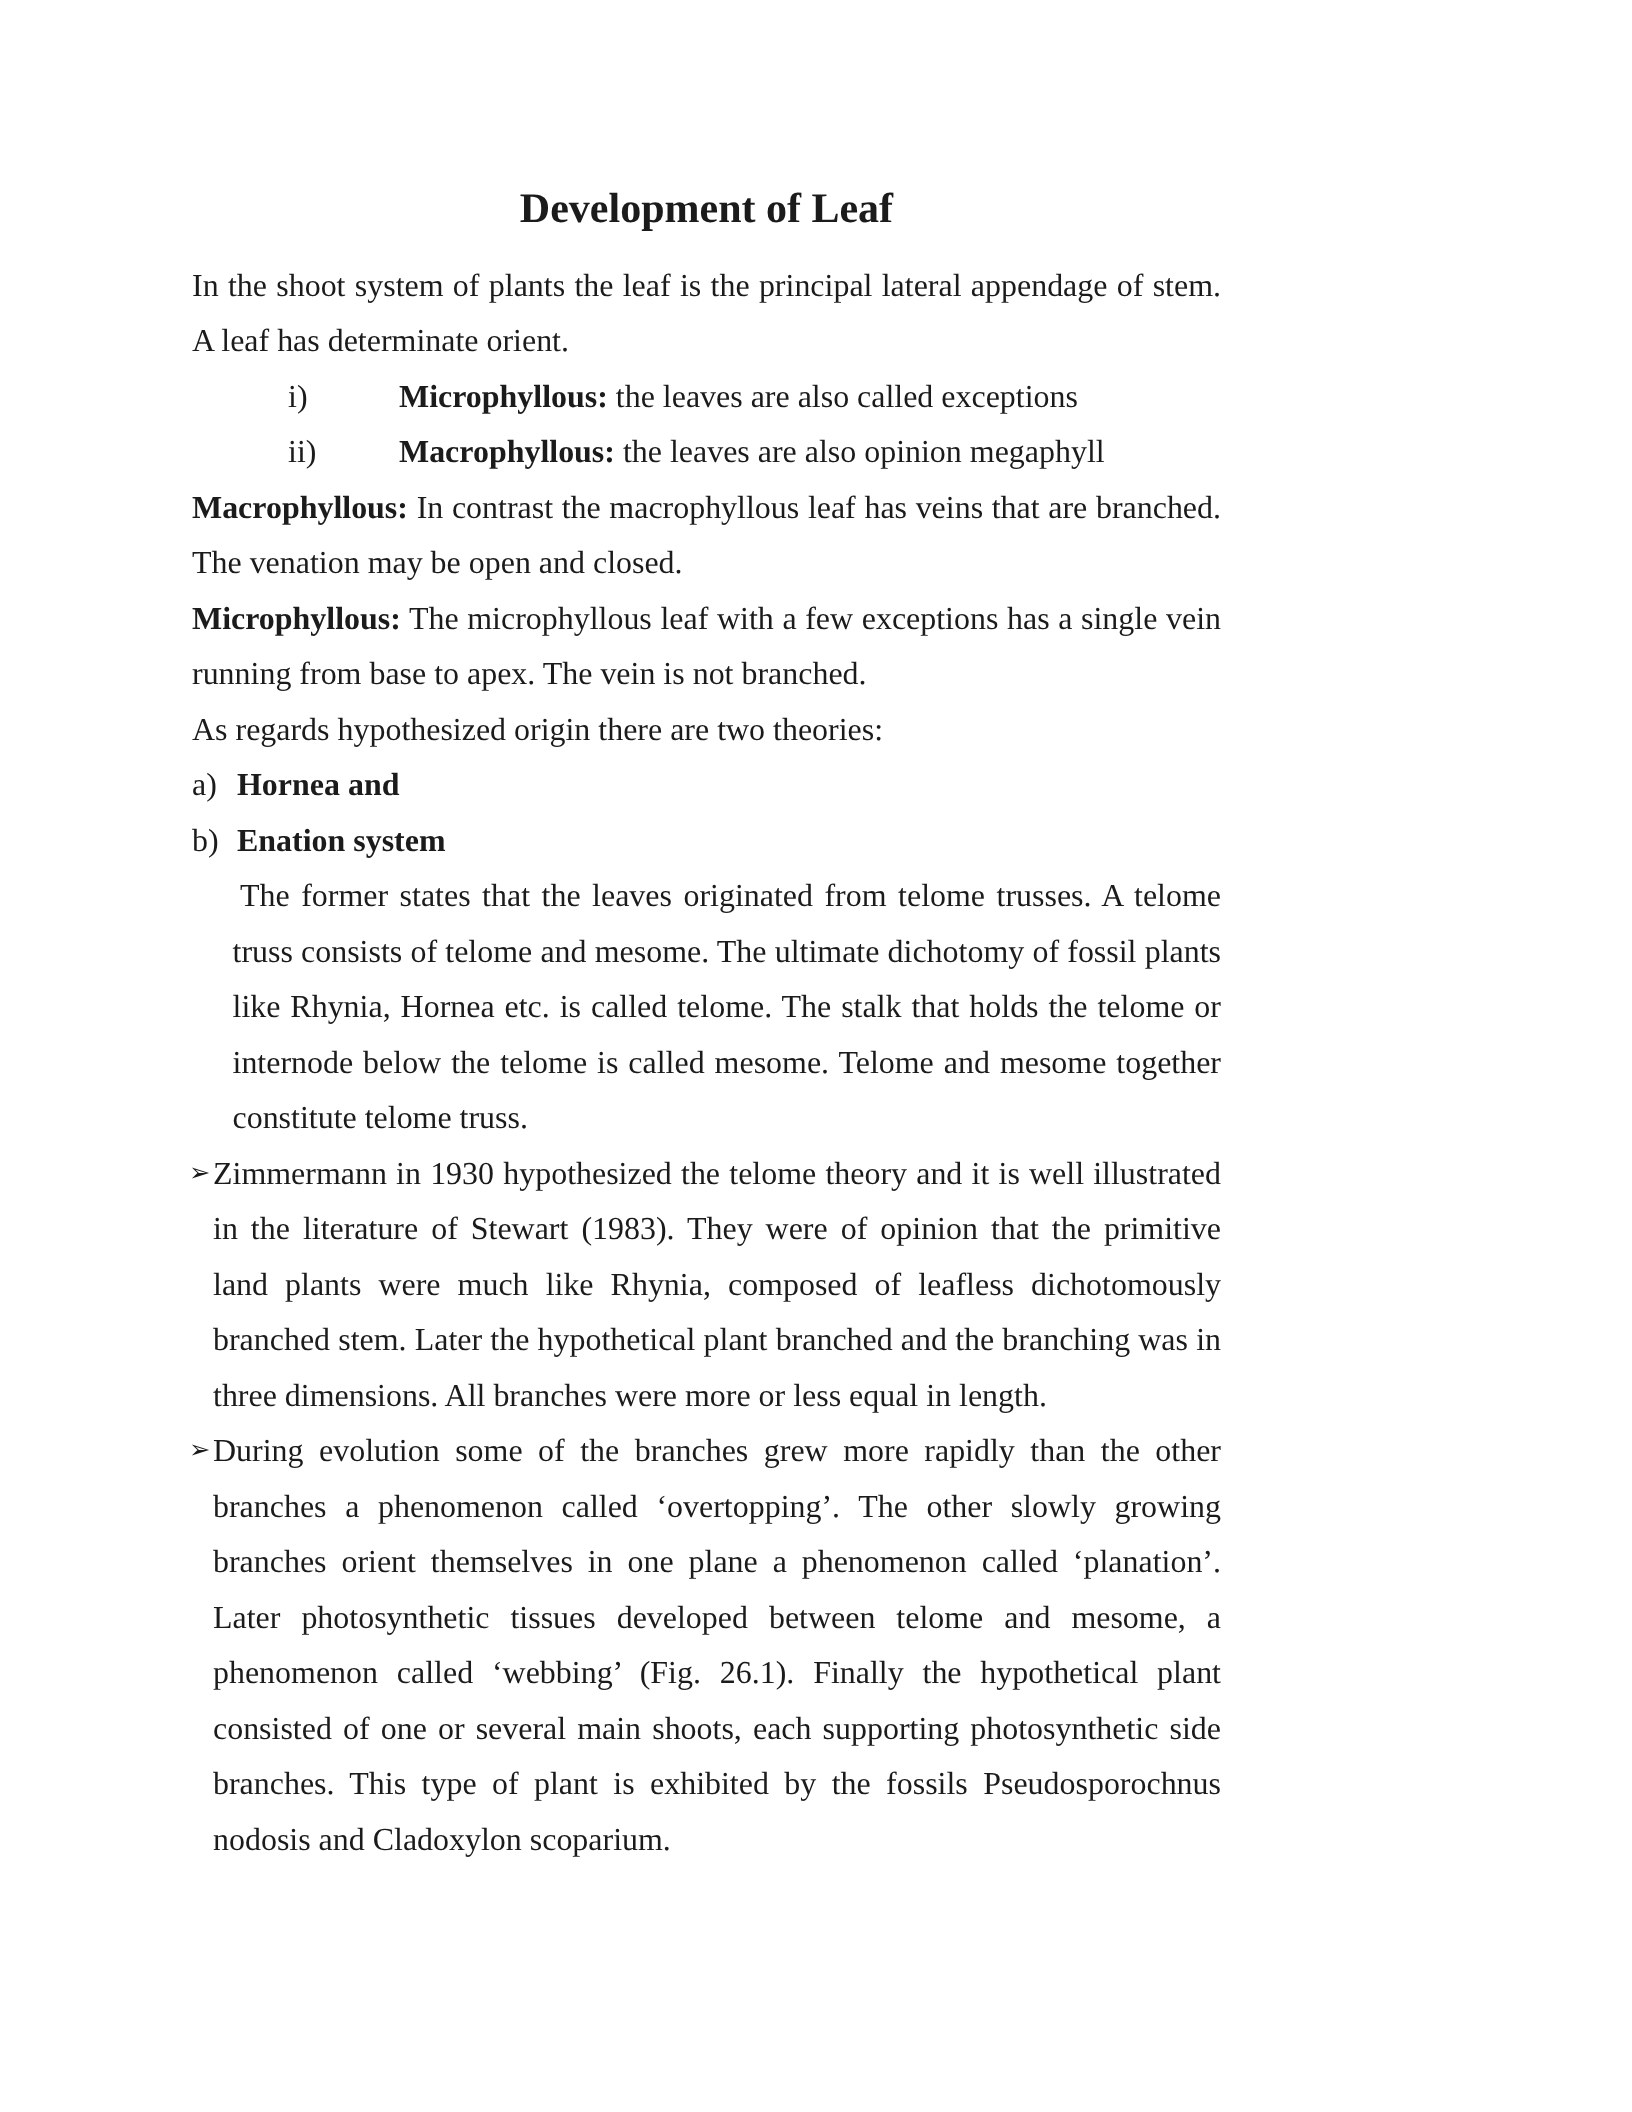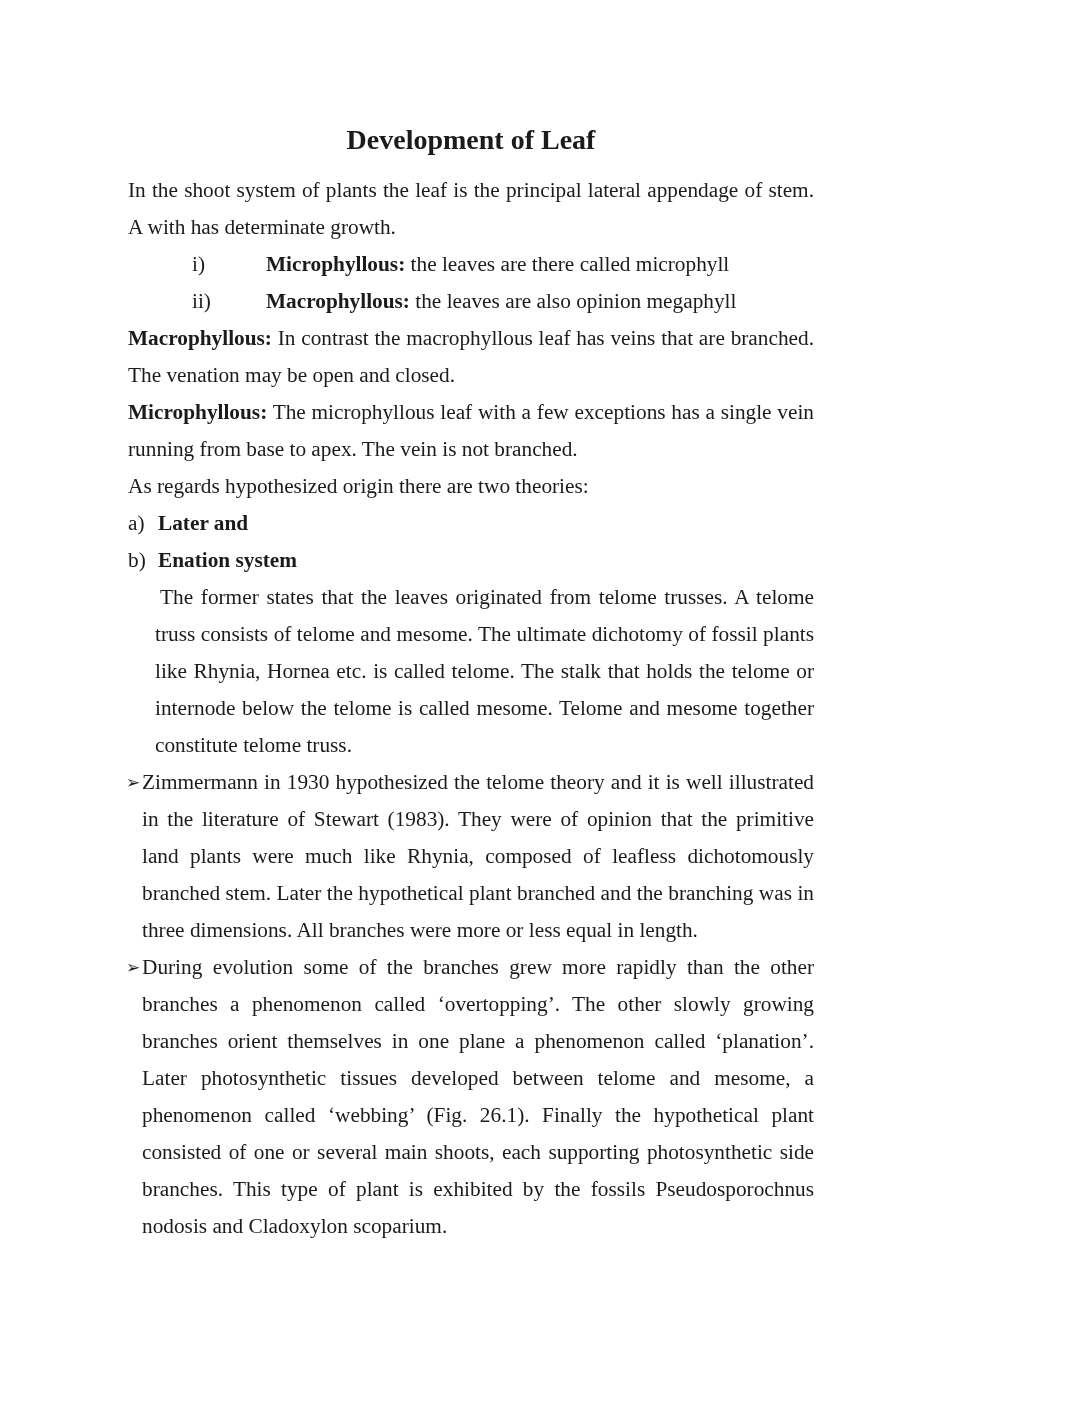--- a/index.html
+++ b/index.html
@@ -74,47 +74,47 @@
     font-size: 17px;
   }
 </style>
 </head>
 <body>
 
 <div class="page">
 
   <h1 class="title">Development of Leaf</h1>
 
-  <p class="just">In the shoot system of plants the leaf is the principal lateral appendage of stem. A with has determinate growth.</p>
+  <p class="just">In the shoot system of plants the leaf is the principal lateral appendage of stem. A leaf has determinate orient.</p>
 
 
   <p class="roman-row">
     <span class="roman-num">i)</span><span class="term">Microphyllous:</span>
-    <span>the leaves are there called microphyll</span>
+    <span>the leaves are also called exceptions</span>
   </p>
 
   <p class="roman-row">
     <span class="roman-num">ii)</span><span class="term">Macrophyllous:</span>
     <span>the leaves are also opinion megaphyll</span>
   </p>
 
   <p class="just">
     <span class="term">Macrophyllous:</span>
     <span>In contrast the macrophyllous leaf has veins that are branched. The venation may be open and closed.</span>
   </p>
 
   <p class="just">
     <span class="term">Microphyllous:</span>
     <span>The microphyllous leaf with a few exceptions has a single vein running from base to apex. The vein is not branched.</span>
   </p>
 
   <p>As regards hypothesized origin there are two theories:</p>
 
   <p class="alpha-row">
-    <span class="alpha-num">a)</span><span class="term">Later and</span>
+    <span class="alpha-num">a)</span><span class="term">Hornea and</span>
   </p>
 
   <p class="alpha-row">
     <span class="alpha-num">b)</span><span class="term">Enation system</span>
   </p>
 
   <p class="indent-para">The former states that the leaves originated from telome trusses. A telome truss consists of telome and mesome. The ultimate dichotomy of fossil plants like Rhynia, Hornea etc. is called telome. The stalk that holds the telome or internode below the telome is called mesome. Telome and mesome together constitute telome truss.</p>
 
   <p class="bullet">
     <span class="bullet-marker">➢</span><span>Zimmermann in 1930 hypothesized the telome theory and it is well illustrated in the literature of Stewart (1983). They were of opinion that the primitive land plants were much like Rhynia, composed of leafless dichotomously branched stem. Later the hypothetical plant branched and the branching was in three dimensions. All branches were more or less equal in length.</span>

